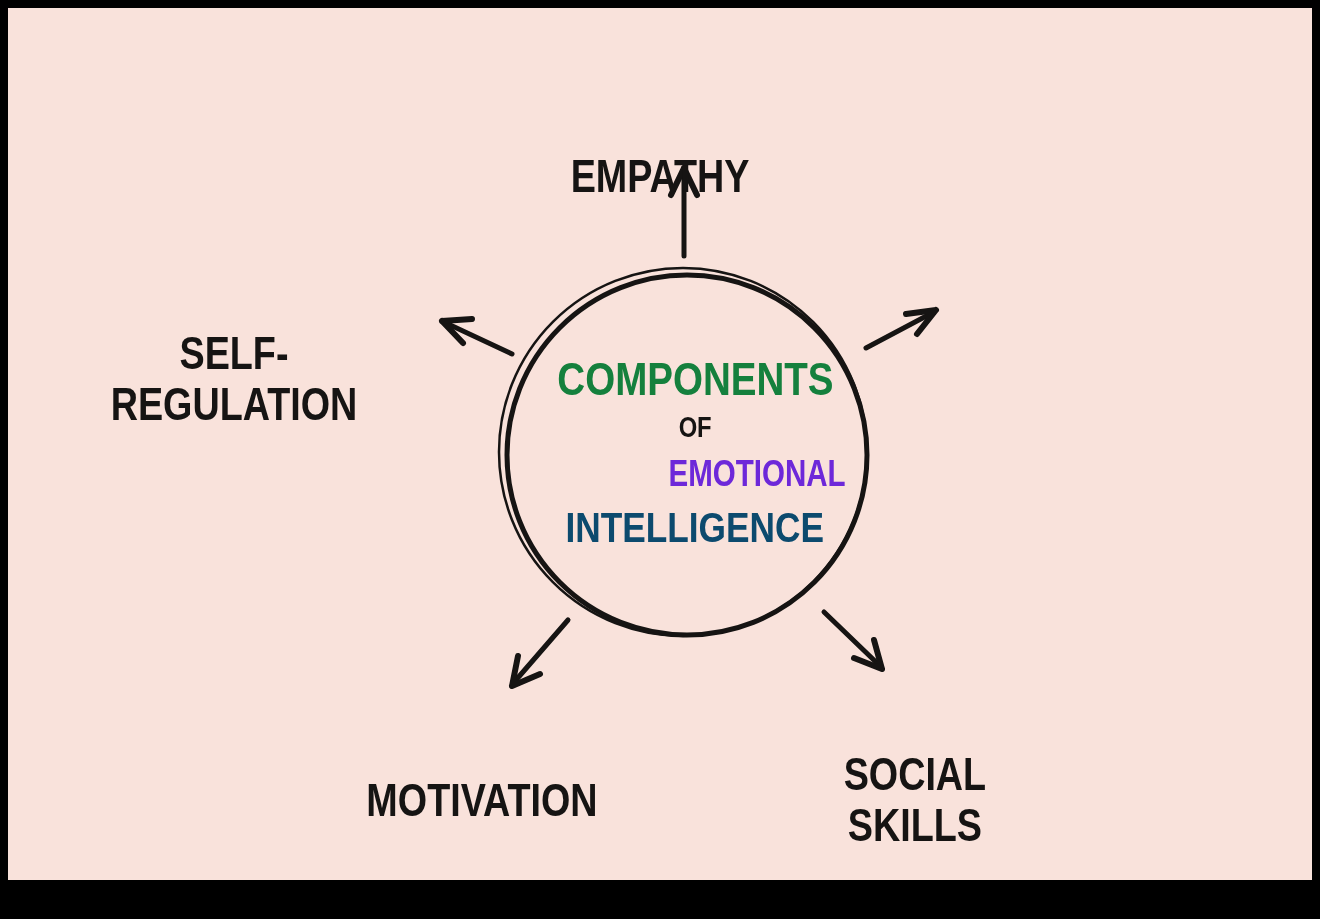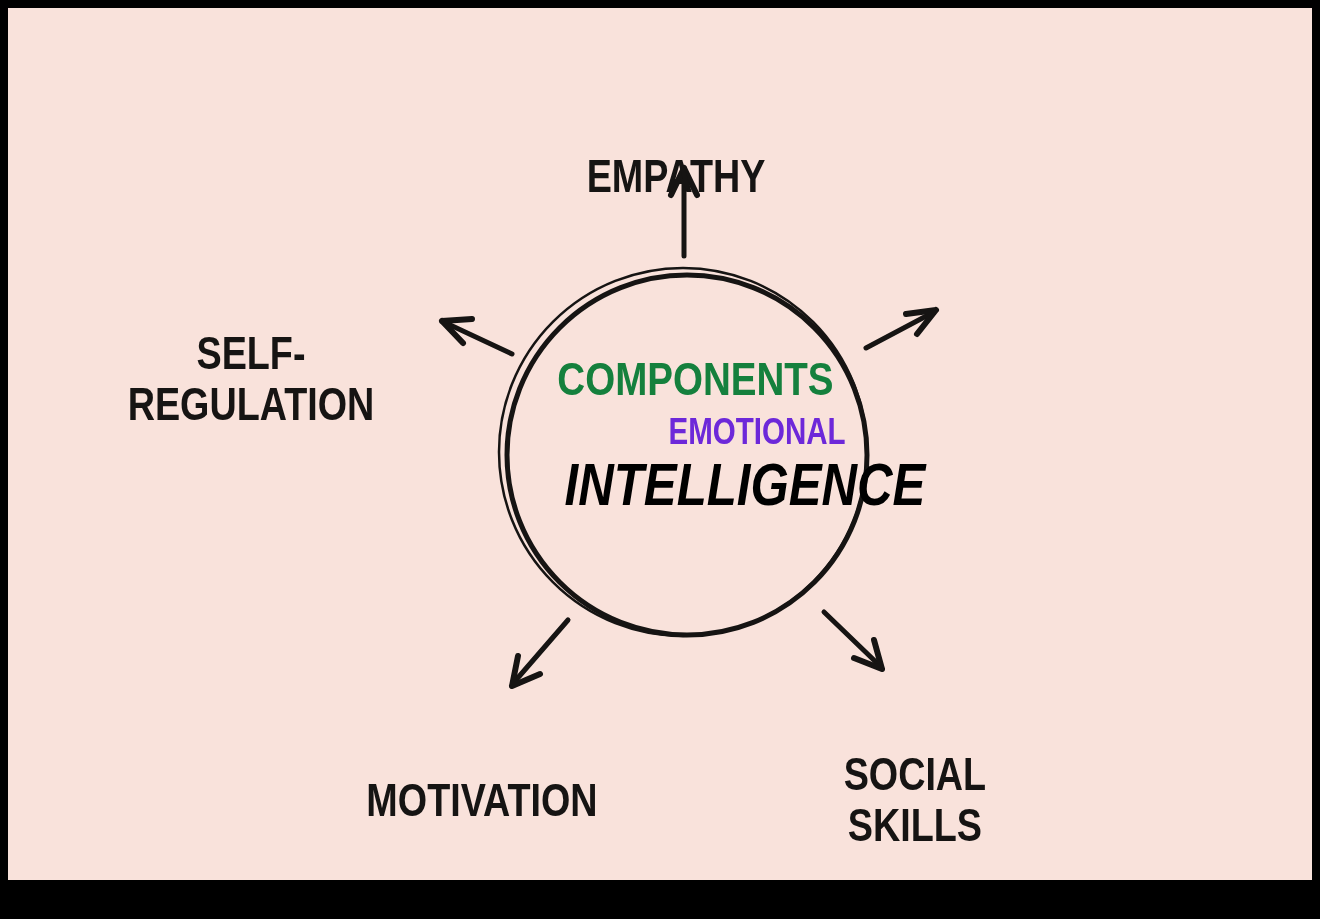--- a/index.html
+++ b/index.html
@@ -47,21 +47,21 @@
     position: absolute;
     left: 517px;
     top: 344px;
     width: 340px;
     text-align: center;
     font-weight: 700;
   }
   .hub-line1 { font-size: 47px; line-height: 54px; color: #15803d; }
   .hub-line2 { font-size: 29px; line-height: 42px; color: #161413; }
   .hub-line3 { font-size: 36px; line-height: 52px; color: #6d28d9; text-align: right; }
-  .hub-line4 { font-size: 60px; line-height: 54px; color: #000000; font-style: italic; }
+  .hub-line4 { font-size: 43px; line-height: 54px; color: #0c4a6e; }
   .hub-text .squeeze {
     display: inline-block;
     transform: scaleX(0.82);
     transform-origin: center;
   }
 </style>
 </head>
 <body>
 
 <div class="frame">
@@ -93,30 +93,31 @@
       </g>
 
       <g stroke="#161413" stroke-linecap="round" fill="none">
         <path d="M816,604 L870,656" stroke-width="5"></path>
         <path d="M874,661 L846,650 M874,661 L866,632" stroke-width="6"></path>
       </g>
     </svg>
 
     <div class="hub-text">
       <div class="hub-line1"><span class="squeeze">COMPONENTS</span></div>
+      <div class="hub-line2"><span class="squeeze">OF</span></div>
       <div class="hub-line3"><span class="squeeze">EMOTIONAL</span></div>
       <div class="hub-line4"><span class="squeeze">INTELLIGENCE</span></div>
     </div>
 
-    <div class="node-label" style="left:468px; top:91px; width:400px;">
+    <div class="node-label" style="left:452px; top:91px; width:400px;">
       <span class="squeeze">EMPATHY</span>
     </div>
 
 
-    <div class="node-label" style="left:33px; top:268px; width:420px;">
+    <div class="node-label" style="left:16px; top:268px; width:420px;">
       <span class="squeeze">SELF-REGULATION</span>
     </div>
 
     <div class="node-label" style="left:274px; top:715px; width:400px;">
       <span class="squeeze">MOTIVATION</span>
     </div>
 
     <div class="node-label" style="left:707px; top:689px; width:400px;">
       <span class="squeeze">SOCIAL
 SKILLS</span>

